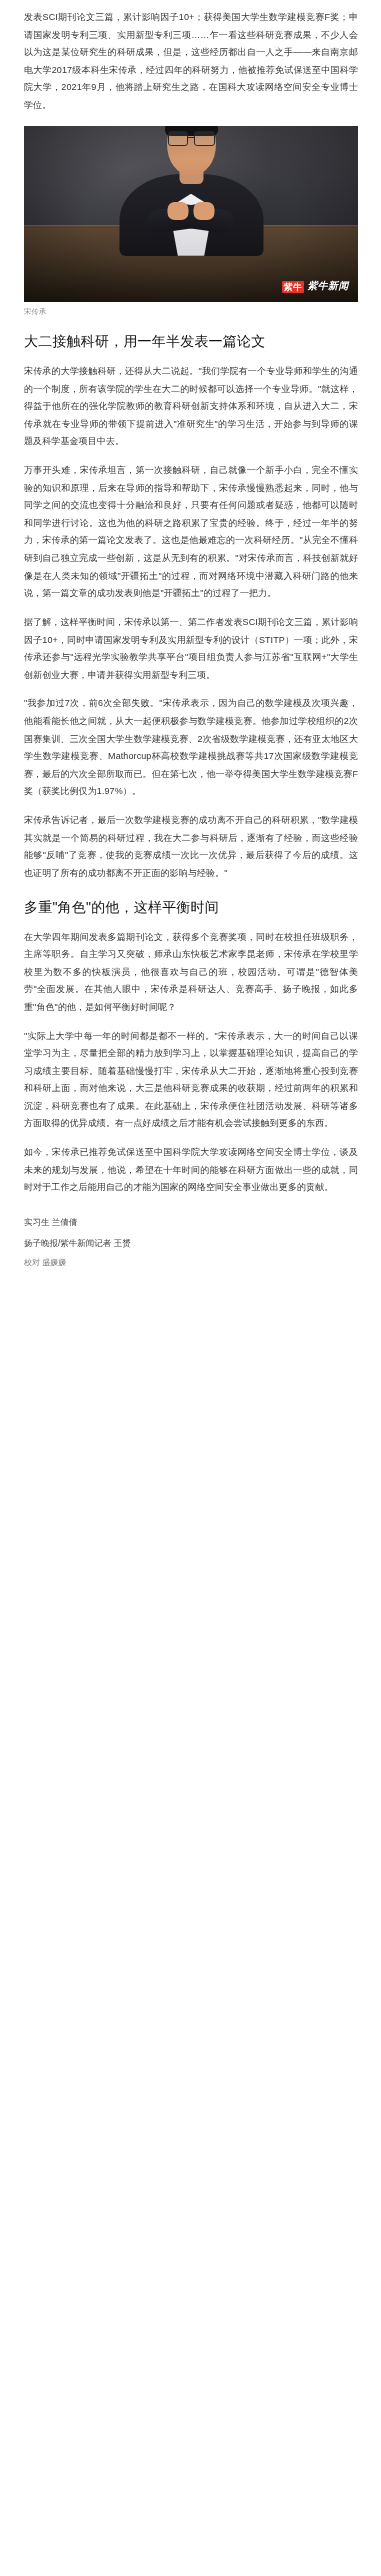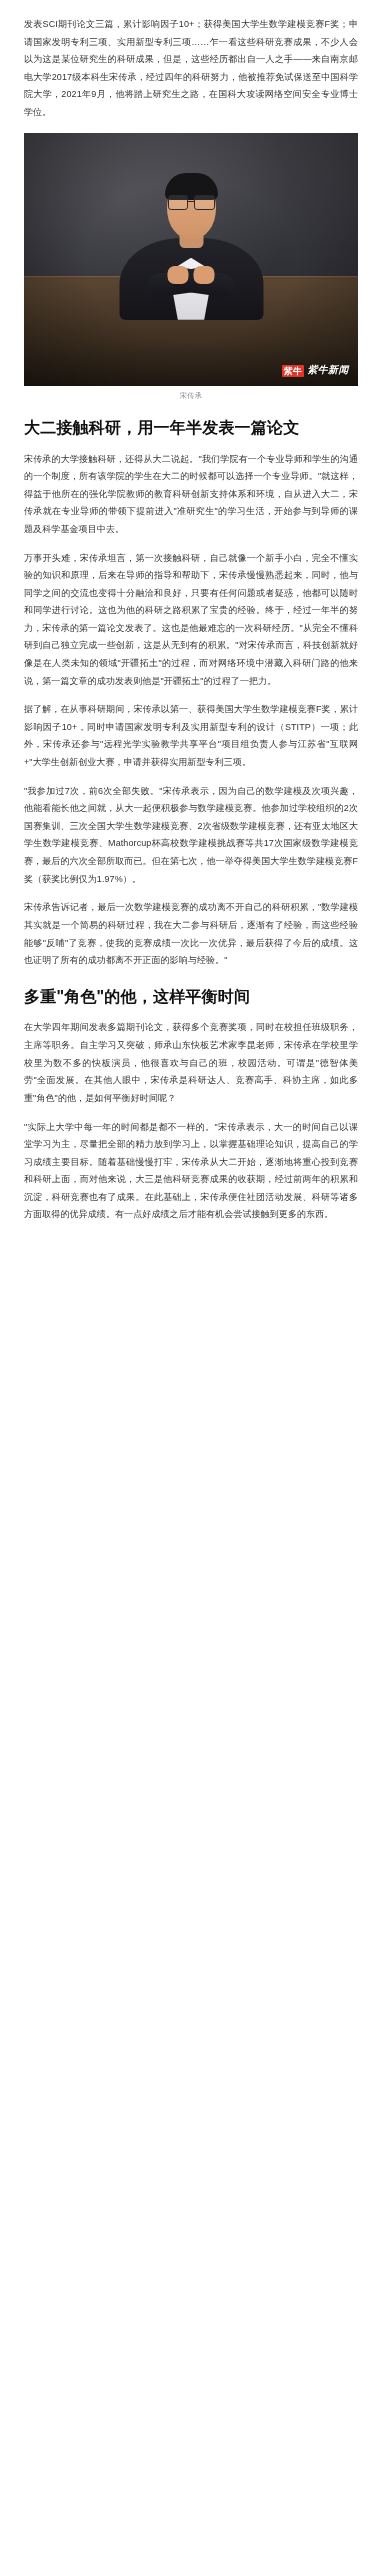--- a/index.html
+++ b/index.html
@@ -22,30 +22,30 @@
   .para {
     font-size: 9px;
     line-height: 1.95;
     color: #333333;
     margin: 0 0 11.3px 0;
     text-align: justify;
     text-justify: inter-ideograph;
     letter-spacing: 0.1px;
   }
   .para.first {
-    margin-top: 0;
-    padding-top: 16px;
+    margin-top: 8px;
+    padding-top: 1px;
   }
   .figure {
     margin: 7.2px 0 3.1px 0;
     width: 100%;
   }
   .photo {
     width: 100%;
-    height: 253px;
+    height: 176px;
     position: relative;
     overflow: hidden;
     background: linear-gradient(160deg, #2b2b2f 0%, #3a3a40 38%, #24242a 100%);
   }
   .photo .backdrop {
     position: absolute;
     inset: 0;
     background:
       radial-gradient(circle at 30% 25%, rgba(255,255,255,0.10), rgba(255,255,255,0) 55%),
       linear-gradient(180deg, #4a4a50 0%, #33333a 45%, #1f1f25 100%);
@@ -200,29 +200,29 @@
   }
   .photo .logo-text {
     color: #ffffff;
     font-size: 9.8px;
     font-weight: bold;
     letter-spacing: 0.5px;
     text-shadow: 0 0.5px 1.5px rgba(0,0,0,0.6);
     font-style: italic;
   }
   .caption {
-    text-align: center;
+    text-align: left;
     font-size: 7.2px;
     color: #888888;
     margin: 5.2px 0 13.4px 0;
     letter-spacing: 0.3px;
   }
   .subhead {
-    font-size: 16px;
-    font-weight: bold;
+    font-size: 14px;
+    font-weight: normal;
     color: #111111;
     margin: 13.4px 0 9.3px 0;
     line-height: 1.7;
     letter-spacing: 0.2px;
   }
   .footer {
     margin-top: 17.5px;
   }
   .footer .line {
     font-size: 8.5px;
@@ -269,24 +269,30 @@
         <span class="logo-mark">紫牛</span>
         <span class="logo-text">紫牛新闻</span>
       </div>
     </div>
     <div class="caption">宋传承</div>
   </div>
 
   <h2 class="subhead">大二接触科研，用一年半发表一篇论文</h2>
   <p class="para">宋传承的大学接触科研，还得从大二说起。"我们学院有一个专业导师和学生的沟通的一个制度，所有该学院的学生在大二的时候都可以选择一个专业导师。"就这样，得益于他所在的强化学院教师的教育科研创新支持体系和环境，自从进入大二，宋传承就在专业导师的带领下提前进入"准研究生"的学习生活，开始参与到导师的课题及科学基金项目中去。</p>
   <p class="para">万事开头难，宋传承坦言，第一次接触科研，自己就像一个新手小白，完全不懂实验的知识和原理，后来在导师的指导和帮助下，宋传承慢慢熟悉起来，同时，他与同学之间的交流也变得十分融洽和良好，只要有任何问题或者疑惑，他都可以随时和同学进行讨论。这也为他的科研之路积累了宝贵的经验。终于，经过一年半的努力，宋传承的第一篇论文发表了。这也是他最难忘的一次科研经历。"从完全不懂科研到自己独立完成一些创新，这是从无到有的积累。"对宋传承而言，科技创新就好像是在人类未知的领域"开疆拓土"的过程，而对网络环境中潜藏入科研门路的他来说，第一篇文章的成功发表则他是"开疆拓土"的过程了一把力。</p>
-  <p class="para">据了解，在从事科研期间，宋传承以第一、获得美国大学生数学建模竞赛F奖，累计影响因子10+，同时申请国家发明专利及实用新型专利的设计（STITP）一项；此外，宋传承还参与"远程光学实验教学共享平台"项目组负责人参与江苏省"互联网+"大学生创新创业大赛，申请并获得实用新型专利三项。</p>
+  <p class="para">据了解，这样平衡时间，宋传承以第一、第二作者发表SCI期刊论文三篇，累计影响因子10+，同时申请国家发明专利及实用新型专利的设计（STITP）一项；此外，宋传承还参与"远程光学实验教学共享平台"项目组负责人参与江苏省"互联网+"大学生创新创业大赛，申请并获得实用新型专利三项。</p>
 
   <p class="para">"我参加过7次，前6次全部失败。"宋传承表示，因为自己的数学建模及次项兴趣，他能看能长他之间就，从大一起便积极参与数学建模竞赛。他参加过学校组织的2次国赛集训、三次全国大学生数学建模竞赛、2次省级数学建模竞赛，还有亚太地区大学生数学建模竞赛、Mathorcup杯高校数学建模挑战赛等共17次国家级数学建模竞赛，最后的六次全部所取而已。但在第七次，他一举夺得美国大学生数学建模竞赛F奖（获奖比例仅为1.97%）。</p>
   <p class="para">宋传承告诉记者，最后一次数学建模竞赛的成功离不开自己的科研积累，"数学建模其实就是一个简易的科研过程，我在大二参与科研后，逐渐有了经验，而这些经验能够"反哺"了竞赛，使我的竞赛成绩一次比一次优异，最后获得了今后的成绩。这也证明了所有的成功都离不开正面的影响与经验。"</p>
 
   <h2 class="subhead">多重"角色"的他，这样平衡时间</h2>
-  <p class="para">在大学四年期间发表多篇期刊论文，获得多个竞赛奖项，同时在校担任班级职务，主席等职务。自主学习又突破，师承山东快板艺术家李昆老师，宋传承在学校里学校里为数不多的快板演员，他很喜欢与自己的班，校园活动。可谓是"德智体美劳"全面发展。在其他人眼中，宋传承是科研达人、竞赛高手、科协主席，如此多重"角色"的他，是如何平衡好时间呢？</p>
+  <p class="para">在大学四年期间发表多篇期刊论文，获得多个竞赛奖项，同时在校担任班级职务，主席等职务。自主学习又突破，师承山东快板艺术家李昆老师，宋传承在学校里学校里为数不多的快板演员，他很喜欢与自己的班，校园活动。可谓是"德智体美劳"全面发展。在其他人眼中，宋传承是科研达人、竞赛高手、扬子晚报，如此多重"角色"的他，是如何平衡好时间呢？</p>
   <p class="para">"实际上大学中每一年的时间都是都不一样的。"宋传承表示，大一的时间自己以课堂学习为主，尽量把全部的精力放到学习上，以掌握基础理论知识，提高自己的学习成绩主要目标。随着基础慢慢打牢，宋传承从大二开始，逐渐地将重心投到竞赛和科研上面，而对他来说，大三是他科研竞赛成果的收获期，经过前两年的积累和沉淀，科研竞赛也有了成果。在此基础上，宋传承便住社团活动发展、科研等诸多方面取得的优异成绩。有一点好成绩之后才能有机会尝试接触到更多的东西。</p>
-
+  <p class="para">如今，宋传承已推荐免试保送至中国科学院大学攻读网络空间安全博士学位，谈及未来的规划与发展，他说，希望在十年时间的能够在科研方面做出一些的成就，同时对于工作之后能用自己的才能为国家的网络空间安全事业做出更多的贡献。</p>
+
+  <div class="footer">
+    <p class="line">实习生 兰倩倩</p>
+    <p class="line">扬子晚报/紫牛新闻记者 王赟</p>
+    <p class="line last">校对 盛媛媛</p>
+  </div>
 
 </div>
 
 
 </body></html>

